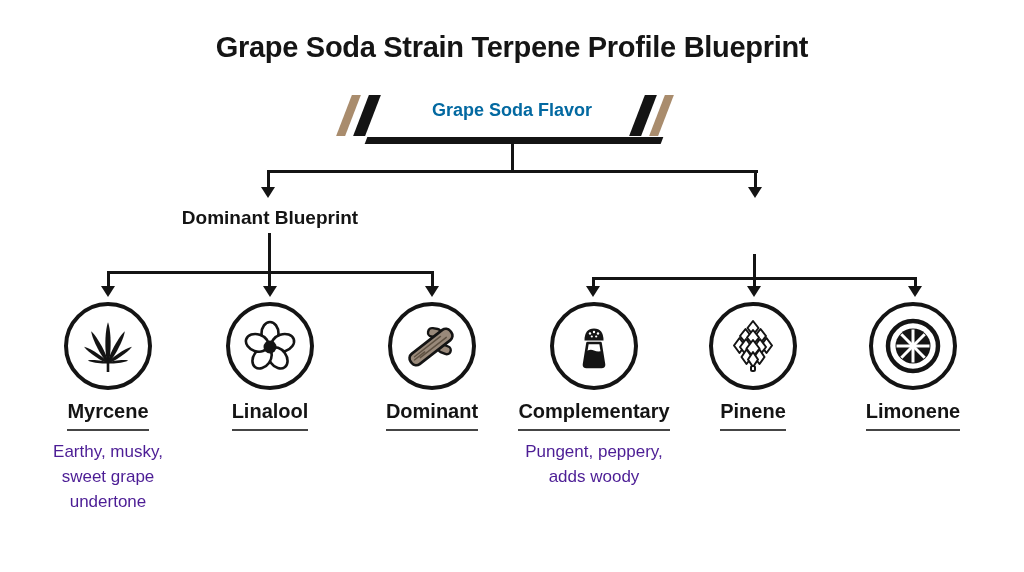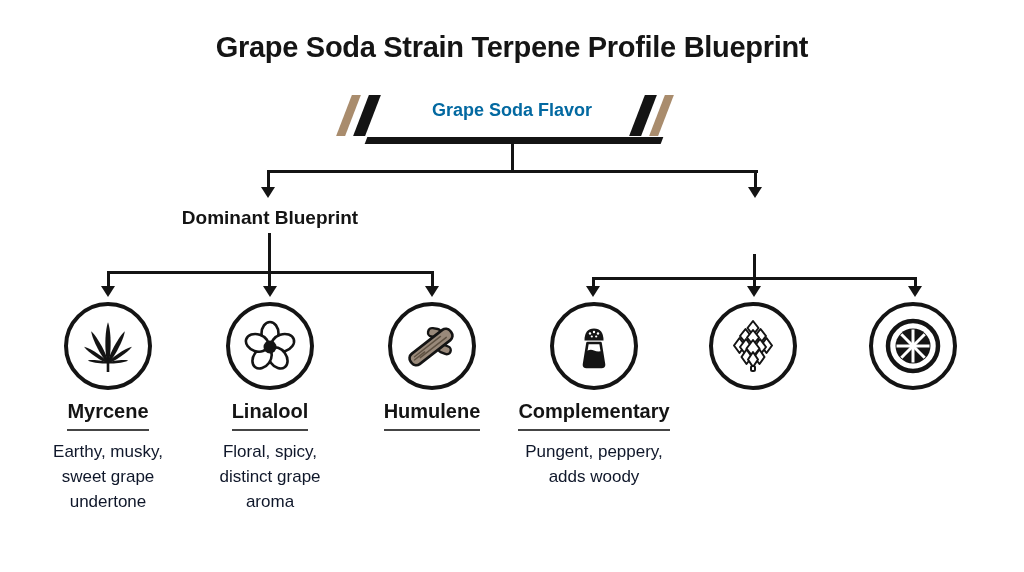--- a/index.html
+++ b/index.html
@@ -40,21 +40,21 @@
     width:80px;height:80px;border:4px solid #141414;border-radius:50%;
     margin:0 auto;background:#fff;display:flex;align-items:center;justify-content:center;
   }
   .circle svg{display:block;}
   .tname{margin-top:10px;}
   .tname span{
     display:inline-block;font-size:20px;font-weight:700;color:#141414;
     border-bottom:2px solid #454545;padding-bottom:6px;
   }
   .tdesc{
-    margin-top:8px;font-size:17px;line-height:25px;color:#0f172a;white-space:pre-line;
+    margin-top:8px;font-size:17px;line-height:25px;color:#4c1d95;white-space:pre-line;
   }
 </style>
 </head>
 <body>
 
 <div id="canvas">
 
   <div id="title" class="abs">Grape Soda Strain Terpene Profile Blueprint</div>
 
   <div class="stripe tan" style="left:344px;"></div>
@@ -124,37 +124,34 @@
             <ellipse cx="0" cy="-13.5" rx="8.5" ry="11.5" transform="rotate(72)"></ellipse>
             <ellipse cx="0" cy="-13.5" rx="8.5" ry="11.5" transform="rotate(144)"></ellipse>
             <ellipse cx="0" cy="-13.5" rx="8.5" ry="11.5" transform="rotate(216)"></ellipse>
             <ellipse cx="0" cy="-13.5" rx="8.5" ry="11.5" transform="rotate(288)"></ellipse>
           </g>
           <circle r="6.5" fill="#141414"></circle>
         </g>
       </svg>
     </div>
     <div class="tname"><span>Linalool</span></div>
-    <div class="tdesc">Floral, spicy,
-distinct grape
-aroma</div>
   </div>
 
   <div class="item" style="left:347px;">
     <div class="circle">
       <svg width="60" height="60" viewBox="0 0 60 60">
         <g transform="translate(29,31) rotate(-38)" stroke="#141414" stroke-linejoin="round">
           <rect transform="rotate(-42 13 -7)" x="9" y="-16" width="8.5" height="13" rx="4" fill="#99897a" stroke-width="2.4"></rect>
           <rect transform="rotate(-30 8 9)" x="4.5" y="4" width="8" height="13" rx="4" fill="#99897a" stroke-width="2.4"></rect>
           <rect x="-25" y="-6.5" width="50" height="13" rx="5.5" fill="#99897a" stroke-width="2.6"></rect>
           <path d="M-19,-2.5 H14 M-15,1.8 H18 M-21,0 H-8" stroke="#5e5142" stroke-width="1.4" fill="none" stroke-linecap="round"></path>
         </g>
       </svg>
     </div>
-    <div class="tname"><span>Humulene</span></div>
+    <div class="tname"><span>Dominant</span></div>
   </div>
 
   <div class="item" style="left:509px;">
     <div class="circle">
       <svg width="60" height="60" viewBox="0 0 60 60">
         <path d="M20.5,24.5 Q20.5,12.5 30,12.5 Q39.5,12.5 39.5,24.5 Z" fill="#141414"></path>
         <g fill="#fff">
           <circle cx="26" cy="17.5" r="1.2"></circle>
             <circle cx="30" cy="16" r="1.2"></circle>
             <circle cx="34" cy="17.5" r="1.2"></circle>
@@ -183,30 +180,32 @@
           <path d="M23,23 L29,31 L23,39 L17,31 Z"></path>
           <path d="M37,23 L43,31 L37,39 L31,31 Z"></path>
           <path d="M30,24 L36.5,32.5 L30,41 L23.5,32.5 Z"></path>
           <path d="M23.5,33.5 L29,41 L23.5,48 L18.5,41 Z"></path>
           <path d="M36.5,33.5 L41.5,41 L36.5,48 L31,41 Z"></path>
           <path d="M30,36 L35,43.5 L30,51 L25,43.5 Z"></path>
           <rect x="28" y="50" width="4" height="5" rx="1.5"></rect>
         </g>
       </svg>
     </div>
+    <div class="tname"><span>Pinene</span></div>
   </div>
 
   <div class="item" style="left:828px;">
     <div class="circle">
       <svg width="60" height="60" viewBox="0 0 60 60">
         <circle cx="30" cy="30" r="25" fill="#fff" stroke="#141414" stroke-width="4.5"></circle>
         <circle cx="30" cy="30" r="17.5" fill="#141414"></circle>
         <g stroke="#fff" stroke-width="3">
           <line x1="30" y1="13.5" x2="30" y2="46.5"></line>
           <line x1="13.5" y1="30" x2="46.5" y2="30"></line>
           <line x1="18.3" y1="18.3" x2="41.7" y2="41.7"></line>
           <line x1="41.7" y1="18.3" x2="18.3" y2="41.7"></line>
         </g>
       </svg>
     </div>
+    <div class="tname"><span>Limonene</span></div>
   </div>
 
 </div>
 
 </body></html>

